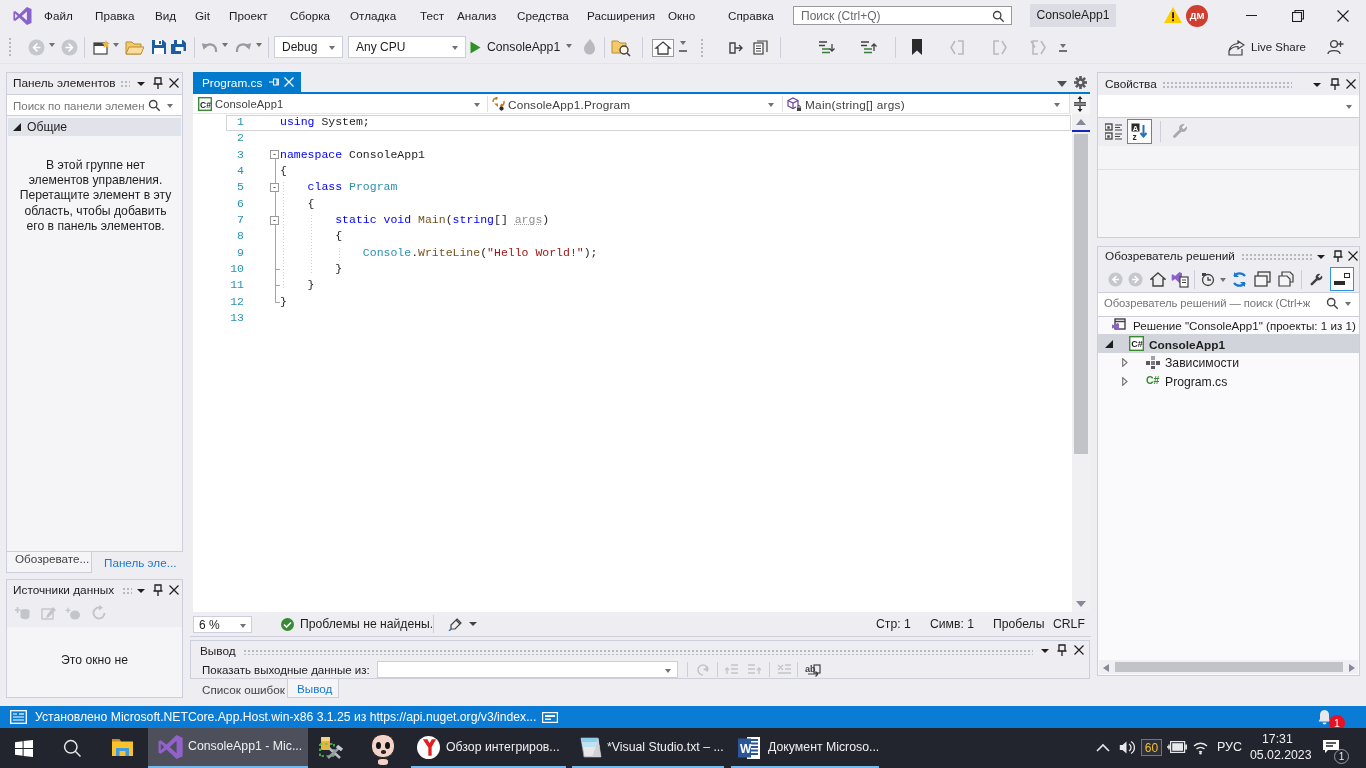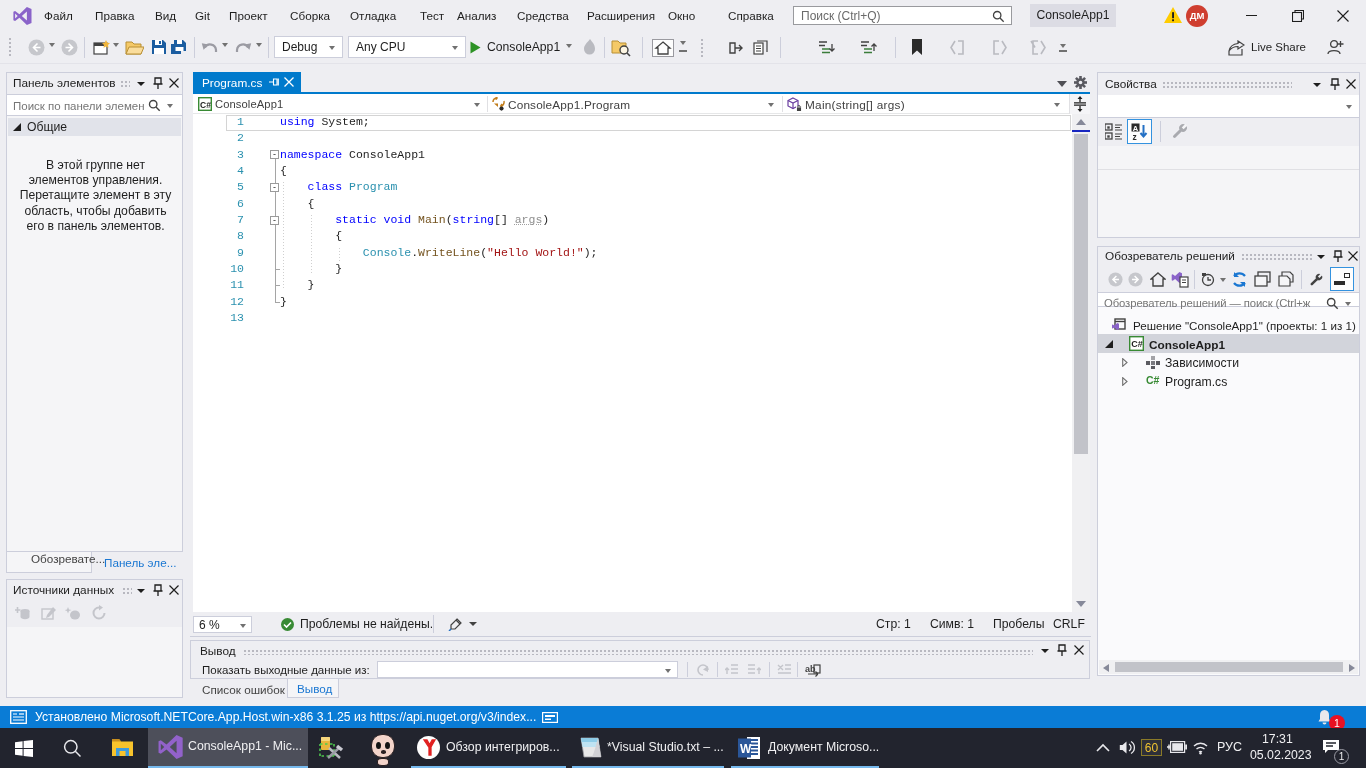--- a/index.html
+++ b/index.html
@@ -206,21 +206,21 @@
     <div class="carr2" style="left:160px;top:9px;"></div>
   </div>
   <div class="abs" style="left:1px;top:45px;width:173px;height:18px;background:#e1e3ea;">
     <div class="abs" style="left:5px;top:5px;width:0;height:0;border-bottom:8px solid #1e1e1e;border-left:8px solid transparent;"></div>
     <span class="abs" style="left:19px;top:2px;font-size:12.2px;">Общие</span>
   </div>
   <div class="abs" style="left:10px;top:85px;width:157px;text-align:center;font-size:12.2px;line-height:15.2px;color:#1e1e1e;">В этой группе нет элементов управления. Перетащите элемент в эту область, чтобы добавить его в панель элементов.</div>
 </div>
 <div class="abs" id="ltabs" style="left:6px;top:552px;width:177px;height:22px;">
   <div class="abs" style="left:0;top:0;width:86px;height:21px;background:#f5f5f7;border:1px solid #cccedb;border-top:none;">
-    <span class="abs" style="left:8px;top:0;color:#444;font-size:11.7px;margin-left:16px;">Обозревате...</span>
+    <span class="abs" style="left:8px;top:0;color:#444;font-size:11.7px;">Обозревате...</span>
   </div>
   <span class="abs" style="left:98px;top:4px;color:#1a77d2;font-size:11.7px;">Панель эле...</span>
 </div>
 <div class="abs bord" id="lpanel2" style="left:6px;top:579px;width:177px;height:119px;background:#f5f5f7;">
   <div class="abs" style="left:0;top:0;width:175px;height:21px;background:#eeeef2;">
     <span class="ptitle abs" style="left:6px;top:3px;">Источники данных</span>
     <div class="abs dots" style="left:115px;top:7px;width:10px;height:8px;"></div>
     <div class="carr" style="left:130px;top:9px;"></div>
     <svg class="abs" style="left:146px;top:4px;" width="10" height="13" viewBox="0 0 10 13">
           <path d="M2 1 H8 V7 H2 Z M0.5 7 H9.5 M5 7 V12" stroke="#1e1e1e" stroke-width="1.3" fill="none"></path>
@@ -240,20 +240,23 @@
           <path d="M13 1 L16 4 L9 11 L6 12 L7 9 Z" fill="#c4c5cb"></path>
         </svg>
     <svg class="abs" style="left:58px;top:5px;" width="17" height="15" viewBox="0 0 17 15">
           <ellipse cx="10" cy="9" rx="5" ry="4.5" fill="#c4c5cb"></ellipse>
           <path d="M3 1 L4 3.5 L6.5 4 L4 5 L3 7.5 L2 5 L-0.5 4 L2 3.5 Z" fill="#c4c5cb"></path>
         </svg>
     <svg class="abs" style="left:84px;top:4px;" width="16" height="16" viewBox="0 0 16 16">
           <path d="M13.5 8 A5.5 5.5 0 1 1 8 2.5" fill="none" stroke="#c4c5cb" stroke-width="2"></path>
           <path d="M8 0 L12 2.5 L8 5.5 Z" fill="#c4c5cb"></path>
         </svg>
+  </div>
+  <div class="abs" style="left:0;top:47px;width:175px;height:70px;background:#f5f5f7;text-align:center;">
+    <span class="abs" style="left:0;width:175px;top:26px;font-size:12.2px;">Это окно не</span>
   </div>
 </div>
 
 <div class="abs" id="egroup" style="left:190px;top:72px;width:901px;height:565px;">
 
   <div class="abs" style="left:3px;top:0;width:108px;height:20px;background:#007acc;color:#fff;">
     <span class="abs" style="left:9px;top:4px;font-size:11.8px;">Program.cs</span>
     <svg class="abs" style="left:75px;top:5px;" width="11" height="11" viewBox="0 0 11 11">
           <path d="M5.5 2 H9 V8 H5.5 Z M5.5 5 H1 M10.3 1.5 V8.5" stroke="#fff" stroke-width="1.1" fill="none"></path>
         </svg>
@@ -522,21 +525,21 @@
             <rect x="8" y="7" width="3" height="11" rx="1.4" fill="#424242"></rect>
             <circle cx="9.5" cy="4.5" r="3.8" fill="#424242"></circle>
             <rect x="8.2" y="0" width="2.6" height="5" fill="#eeeef2"></rect>
           </g>
         </svg>
     <div class="abs" style="left:232px;top:0;width:24px;height:24px;border:1px solid #3392df;background:#fdfdfd;">
       <div class="abs" style="left:3px;top:13px;width:11px;height:4px;background:#2b2b2b;"></div>
       <div class="abs" style="left:13px;top:5px;width:6px;height:5px;border:1.5px solid #2b2b2b;"></div>
     </div>
   </div>
-  <div class="abs" style="left:0;top:45px;width:261px;height:15px;background:#fff;border-top:1px solid #cccedb;border-bottom:1px solid #cccedb;">
+  <div class="abs" style="left:0;top:45px;width:261px;height:25px;background:#fff;border-top:1px solid #cccedb;border-bottom:1px solid #cccedb;">
     <span class="abs" style="left:6px;top:4px;color:#767676;font-size:11.3px;letter-spacing:-0.1px;">Обозреватель решений — поиск (Ctrl+ж</span>
     <svg class="abs" style="left:228px;top:4px;" width="13" height="13" viewBox="0 0 14 14">
           <circle cx="5.6" cy="5.6" r="4" fill="none" stroke="#424242" stroke-width="1.5"></circle>
           <line x1="8.6" y1="8.6" x2="12.6" y2="12.6" stroke="#424242" stroke-width="1.5"></line>
         </svg>
     <div class="carr2" style="left:247px;top:9px;"></div>
   </div>
 
   <div class="abs" style="left:0;top:68px;width:261px;height:19px;">
     <svg class="abs" style="left:13px;top:2px;" width="15" height="15" viewBox="0 0 15 15">

